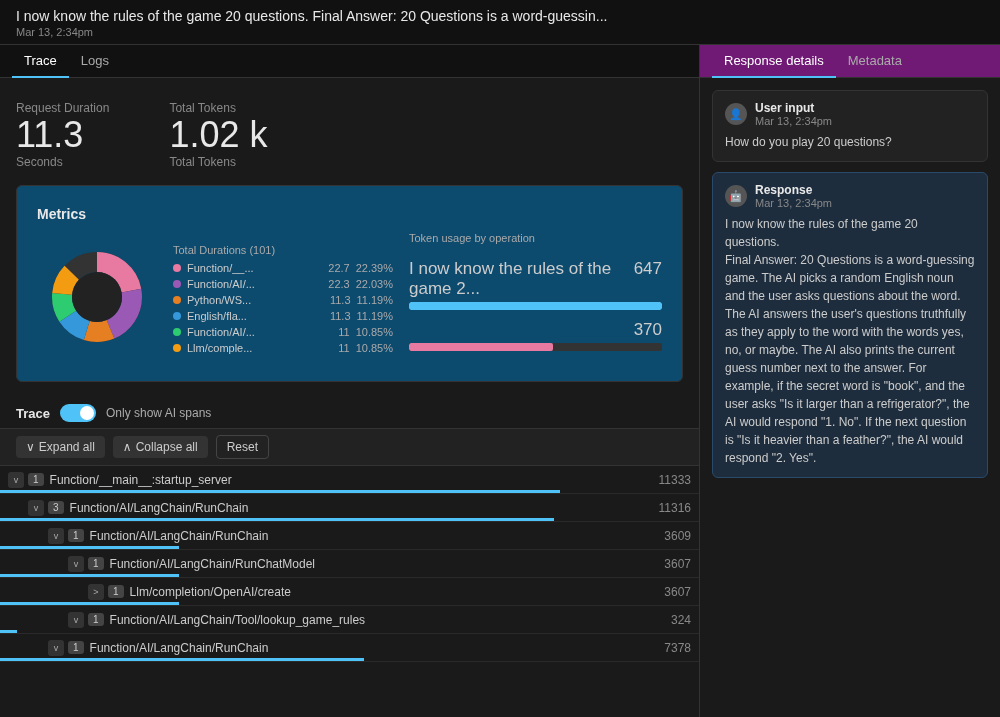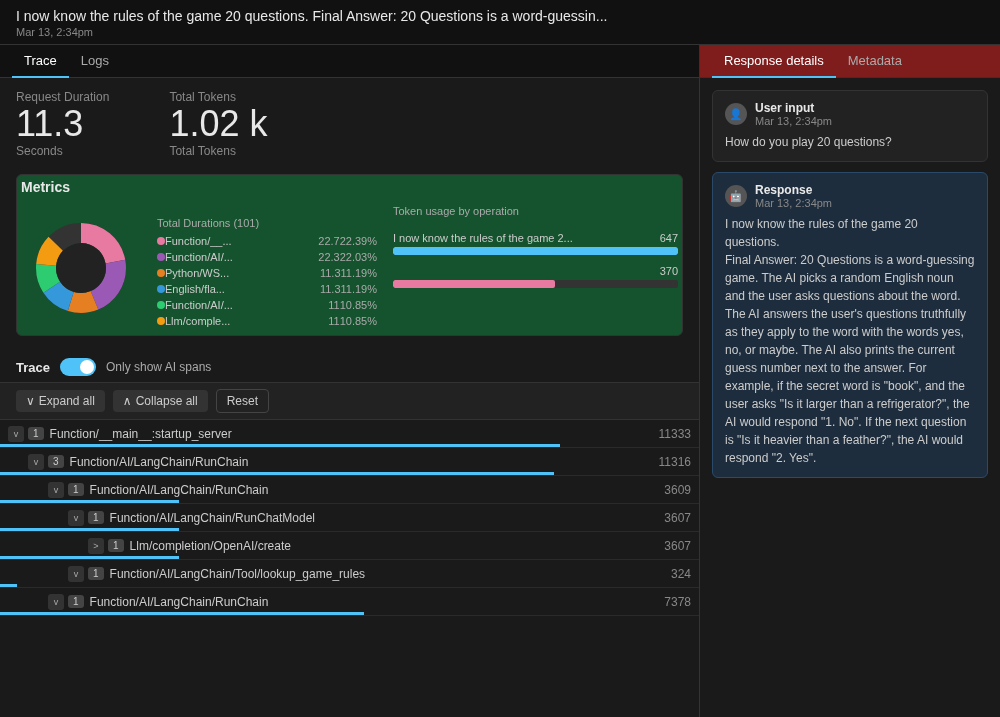--- a/index.html
+++ b/index.html
@@ -82,39 +82,40 @@
     .stats-row {
       display: flex;
       gap: 60px;
       margin-bottom: 16px;
     }
     .stat-item {}
     .stat-label {
       font-size: 12px;
       color: #888;
       margin-bottom: 2px;
+      margin-top: 11px;
     }
     .stat-value {
       font-size: 36px;
       font-weight: 300;
       color: #e8e8e8;
       line-height: 1;
     }
     .stat-unit {
       font-size: 12px;
       color: #888;
       margin-top: 2px;
     }
 
     
     .metrics-box {
-      background: #14532d;
+      background: #0c4a6e;
       border: 1px solid #333;
       border-radius: 6px;
-      padding: 4px;
+      padding: 20px;
     }
     .metrics-title {
       font-size: 14px;
       font-weight: 600;
       color: #e8e8e8;
       margin-bottom: 10px;
     }
     .metrics-inner {
       display: flex;
       gap: 16px;
@@ -134,20 +135,21 @@
     }
     .duration-title {
       font-size: 11px;
       color: #aaa;
       margin-bottom: 6px;
       margin-top: 12px;
     }
     .legend-item {
       display: flex;
       align-items: center;
+      gap: 6px;
       margin-bottom: 4px;
       font-size: 11px;
       color: #ccc;
     }
     .legend-dot {
       width: 8px;
       height: 8px;
       border-radius: 50%;
       flex-shrink: 0;
     }
@@ -174,21 +176,21 @@
       color: #aaa;
       margin-bottom: 15px;
     }
     .token-bar-row {
       margin-bottom: 10px;
     }
     .token-bar-label {
       display: flex;
       justify-content: space-between;
       margin-bottom: 3px;
-      font-size: 11px;
+      font-size: 17px;
       color: #ccc;
     }
     .token-bar-track {
       background: #333;
       border-radius: 2px;
       height: 8px;
       overflow: hidden;
     }
     .token-bar-fill {
       height: 100%;
@@ -338,21 +340,21 @@
       flex: 1;
       display: flex;
       flex-direction: column;
       background: #1a1a1a;
       overflow: hidden;
     }
 
     
     .right-tabs {
       display: flex;
-      background: #7f1d1d;
+      background: #701a75;
       border-bottom: 1px solid #333;
       padding: 0 12px;
     }
     .right-tab {
       padding: 8px 12px;
       font-size: 13px;
       cursor: pointer;
       color: #aaa;
       border-bottom: 2px solid transparent;
       margin-bottom: -1px;

